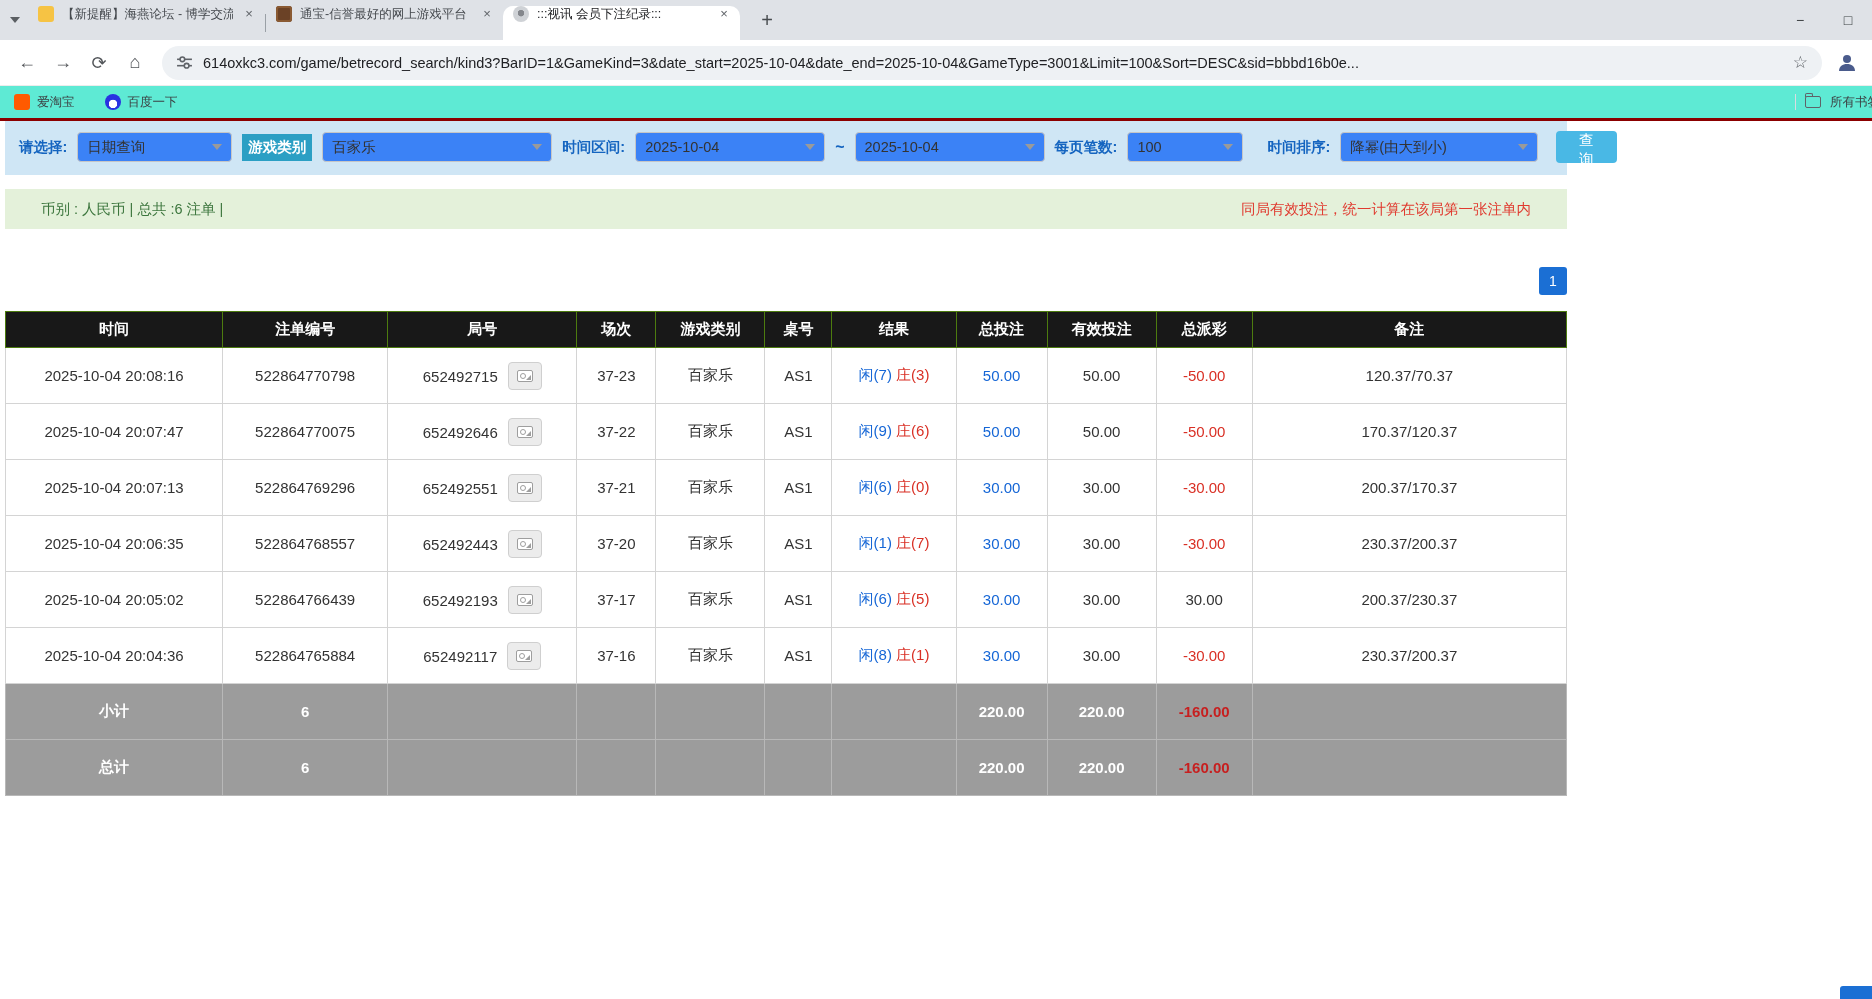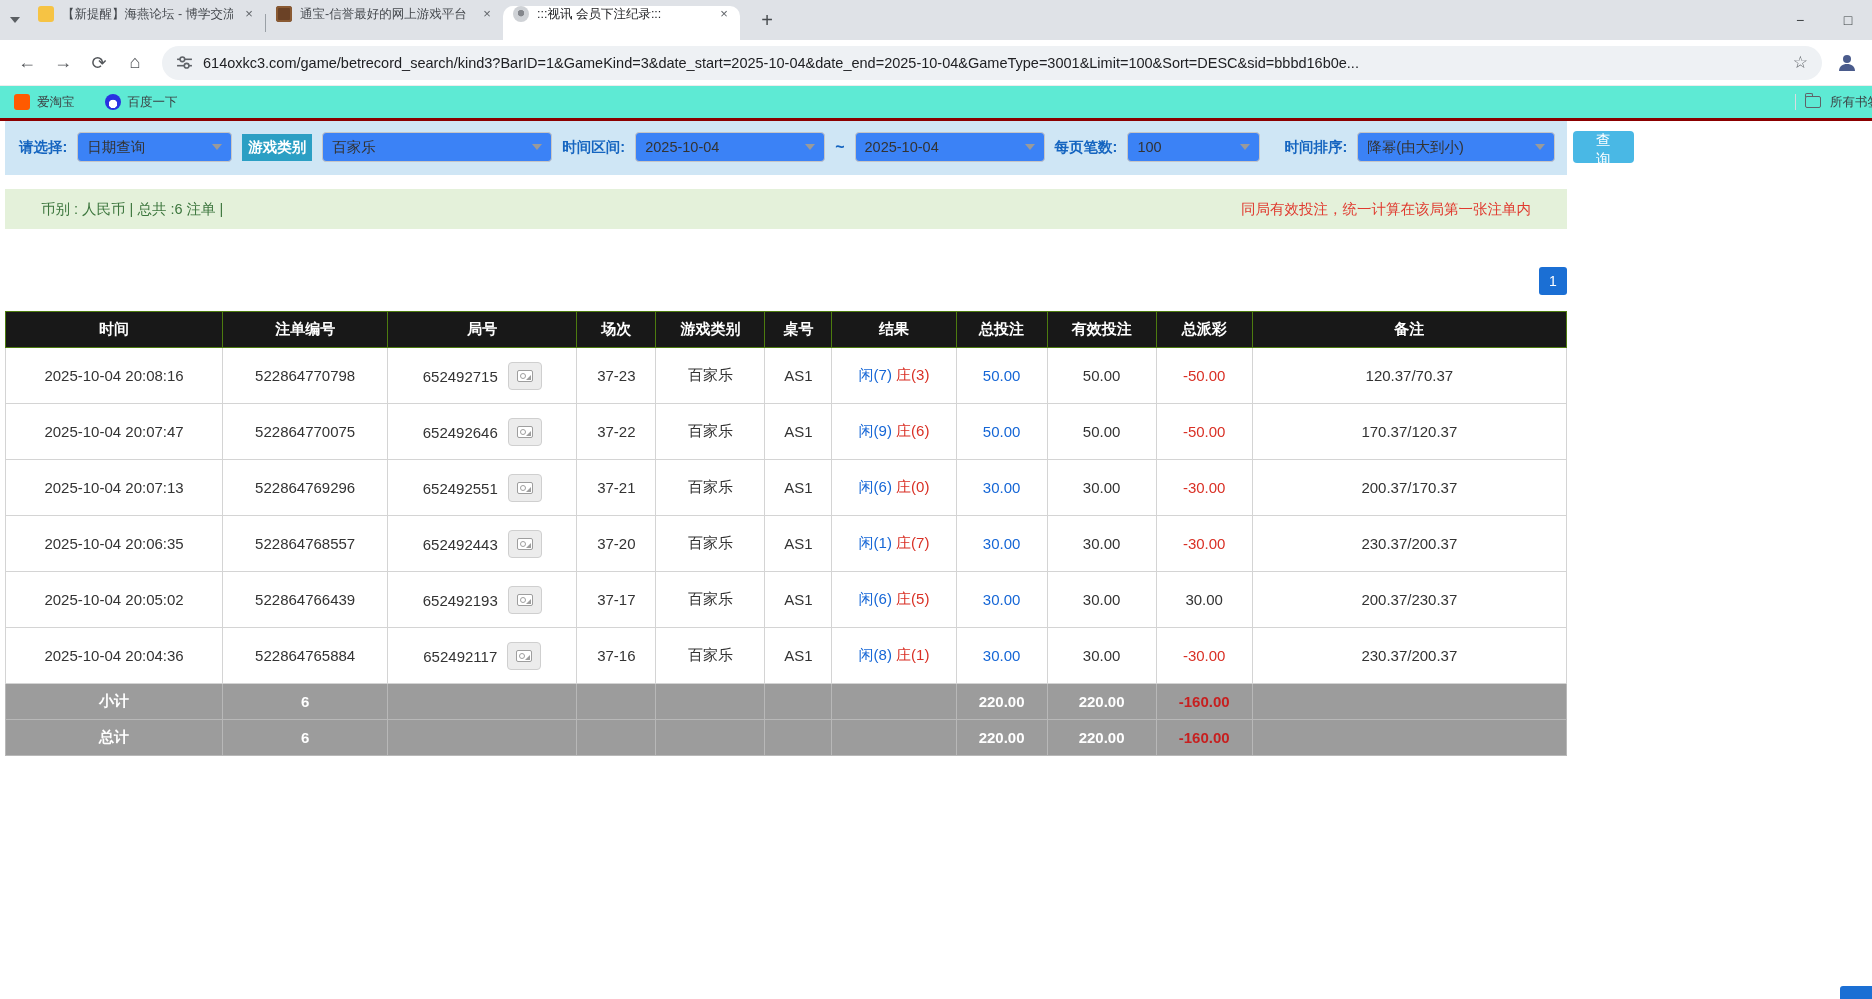--- a/index.html
+++ b/index.html
@@ -86,21 +86,21 @@
     background: #3b82f6; border: 1px solid #c6c6c6; border-radius: 4px; height: 30px;
     display: flex; align-items: center; padding: 0 9px; font-size: 14.5px; color: #333;
   }
   .select .value { flex: 1; overflow: hidden; white-space: nowrap; }
   .select .arrow {
     width: 0; height: 0; margin-left: 8px; flex: none;
     border-left: 5px solid transparent; border-right: 5px solid transparent;
     border-top: 6px solid #9a9a9a;
   }
   .w155 { width: 155px; } .w230 { width: 230px; } .w190 { width: 190px; }
-  .w135 { width: 133px; } .w210 { width: 210px; }
+  .w135 { width: 116px; } .w210 { width: 210px; }
   .query-btn {
     background: #49b8e5; color: #fff; border: none; border-radius: 4px;
     height: 32px; padding: 0 17px; font-size: 14.5px; margin-left: 8px; cursor: pointer;
   }
 
   .summary-bar {
     margin-top: 14px; background: #e4f1da; height: 40px;
     display: flex; align-items: center; justify-content: space-between; padding: 0 36px;
     font-size: 14.5px;
   }
@@ -114,21 +114,21 @@
   }
 
   table.bet-table { width: 100%; border-collapse: collapse; table-layout: fixed; font-size: 15px; color: #333; }
   .bet-table th {
     background: #181818; color: #fff; height: 36px; font-weight: bold;
     border: 1px solid #4d7c0f; text-align: center; font-size: 15px;
   }
   .bet-table td { height: 56px; text-align: center; border: 1px solid #d4d4d4; background: #fff; overflow: hidden; }
   .blue { color: #1566d6; margin-top: 10px; }
   .red { color: #d93025; }
-  .footer-row td { background: #9c9c9c; color: #fff; font-weight: bold; height: 36px; border-color: #b8b8b8; }
+  .footer-row td { background: #9c9c9c; color: #fff; font-weight: bold; height: 56px; border-color: #b8b8b8; }
   .footer-row td.red { color: #c71f1f; }
 
   .round-icon-btn {
     display: inline-flex; align-items: center; justify-content: center;
     width: 34px; height: 28px; background: #ececec; border: 1px solid #cfcfcf;
     border-radius: 4px; margin-left: 10px; vertical-align: middle;
   }
   .round-number { vertical-align: middle; }
   .round-icon-glyph { width: 16px; height: 12px; border: 1px solid #9e9e9e; border-radius: 2px; position: relative; display: block; background: #fff; }
   .round-icon-glyph::after {

